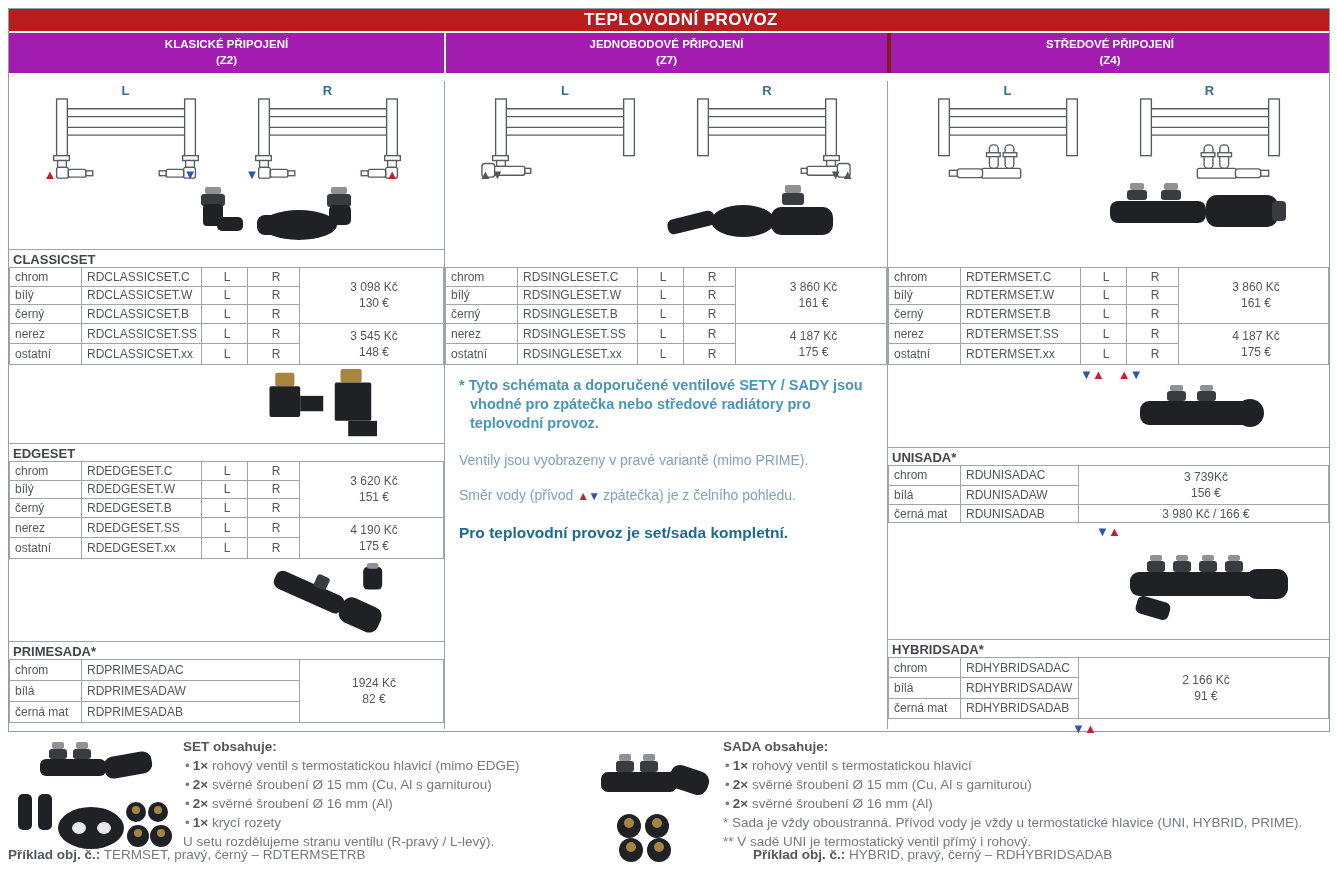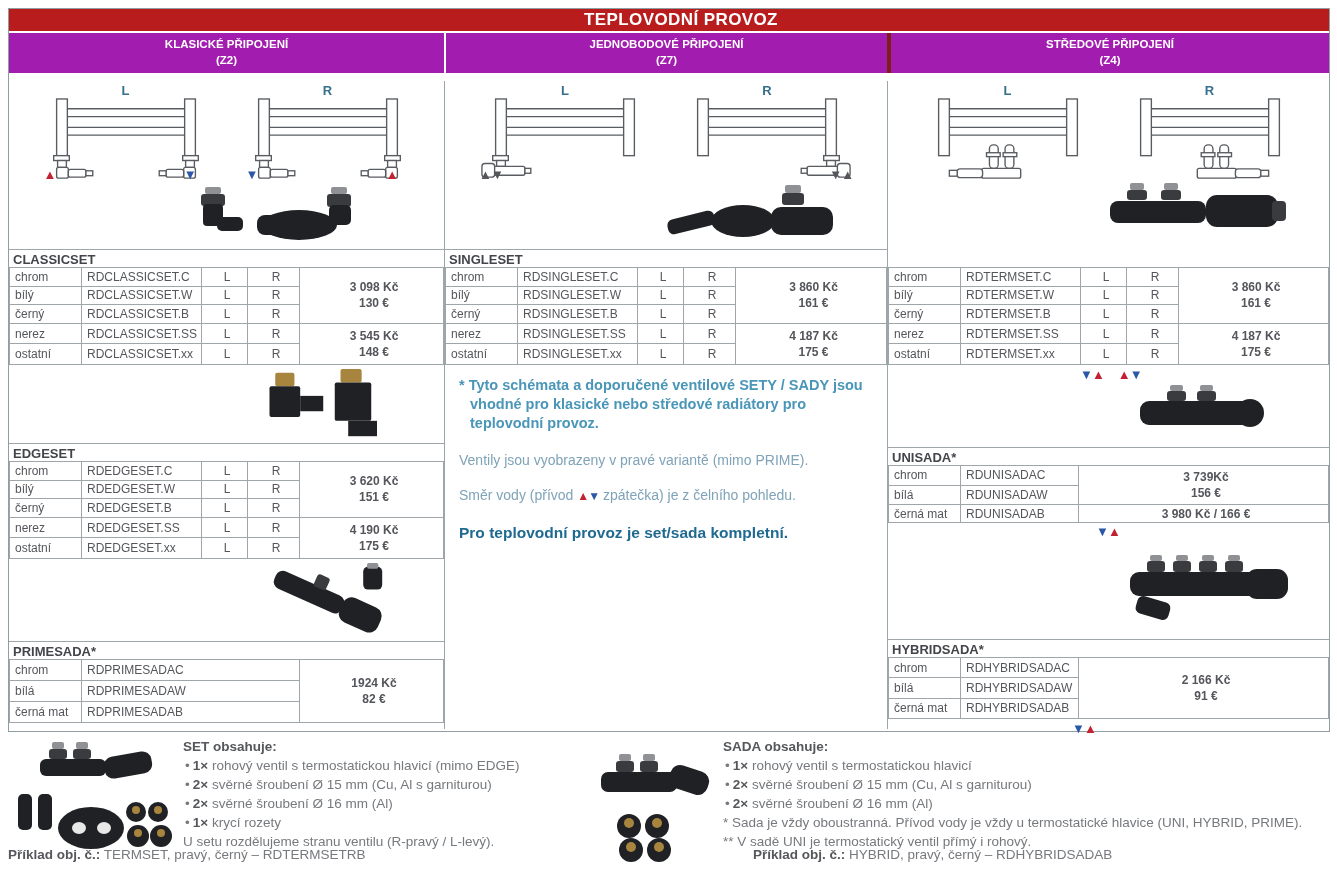--- a/index.html
+++ b/index.html
@@ -39,21 +39,21 @@
   .photo{position:absolute;}
   .ph-dark{fill:#202124;} .ph-mid{fill:#3A3B3E;} .ph-cap{fill:#8F9194;} .ph-brass{fill:#A8853F;}
 
   
   .ptitle{position:absolute;left:0;right:0;border-top:1px solid #9FA6AA;
           font-weight:bold;font-size:13px;color:#43454A;padding:2px 0 0 4px;box-sizing:border-box;}
   table.prices{position:absolute;left:0;right:0;border-collapse:collapse;table-layout:fixed;width:100%;
                font-size:12px;color:#54565B;}
   table.prices td{border:1px solid #9FA6AA;padding:0 0 0 5px;overflow:hidden;white-space:nowrap;}
   td.c{text-align:center;padding:0;}
-  td.price{text-align:center;font-weight:bold;padding:0;}
+  td.price{text-align:center;font-weight:normal;padding:0;}
   td.price span{display:block;line-height:1.35;}
 
   .arrowrow{position:absolute;display:flex;gap:14px;}
   .arrowrow .grp{letter-spacing:-1px;font-size:14px;line-height:1;}
 
   
   .notes{position:absolute;top:295px;left:14px;width:412px;}
   .note-star{color:#4A96B8;font-weight:bold;font-size:14.5px;line-height:1.32;padding-left:11px;text-indent:-11px;}
   .note-plain{color:#7FA3B8;font-size:14px;margin-top:19px;}
   .note-bold{color:#1E6A90;font-weight:bold;font-size:15.5px;margin-top:21px;}
@@ -358,21 +358,20 @@
         </div>
 
         <svg class="photo" style="left:212px;top:102px;" width="190" height="64" viewBox="0 0 190 64">
           <rect class="ph-cap" x="128" y="2" width="16" height="8" rx="2"></rect>
             <rect class="ph-mid" x="125" y="10" width="22" height="12" rx="3"></rect>
           <rect class="ph-dark" x="10" y="32" width="48" height="15" rx="6" transform="rotate(-14 34 39)"></rect>
           <ellipse class="ph-dark" cx="86" cy="38" rx="32" ry="16"></ellipse>
           <rect class="ph-dark" x="114" y="24" width="62" height="28" rx="10"></rect>
         </svg>
 
-        <div class="ptitle" style="top:168px;">SINGLESET</div>
         <table class="prices" style="top:186px;height:98px;">
           <colgroup>
               <col style="width:72px">
               <col style="width:120px">
               <col style="width:46px">
               <col style="width:52px">
               <col>
             </colgroup>
           <tbody>
               <tr>
@@ -410,21 +409,21 @@
           <tr>
                 <td>ostatní</td>
                 <td>RDSINGLESET.xx</td>
                 <td class="c">L</td>
                 <td class="c">R</td>
               </tr>
         </tbody>
           </table>
 
         <div class="notes">
-          <div class="note-star">* Tyto schémata a doporučené ventilové SETY / SADY jsou vhodné pro klasické nebo středové radiátory pro teplovodní provoz.</div>
+          <div class="note-star">* Tyto schémata a doporučené ventilové SETY / SADY jsou vhodné pro zpátečka nebo středové radiátory pro teplovodní provoz.</div>
           <div class="note-plain">Ventily jsou vyobrazeny v pravé variantě (mimo PRIME).</div>
           <div class="note-plain">
             <span>Směr vody (přívod</span>
             <span class="inline-arr" style="color:#C32033;">▲</span><span class="inline-arr" style="color:#2C57A7;">▼</span>
             <span>zpátečka) je z čelního pohledu.</span>
           </div>
           <div class="note-bold">Pro teplovodní provoz je set/sada kompletní.</div>
         </div>
       </div>
 

